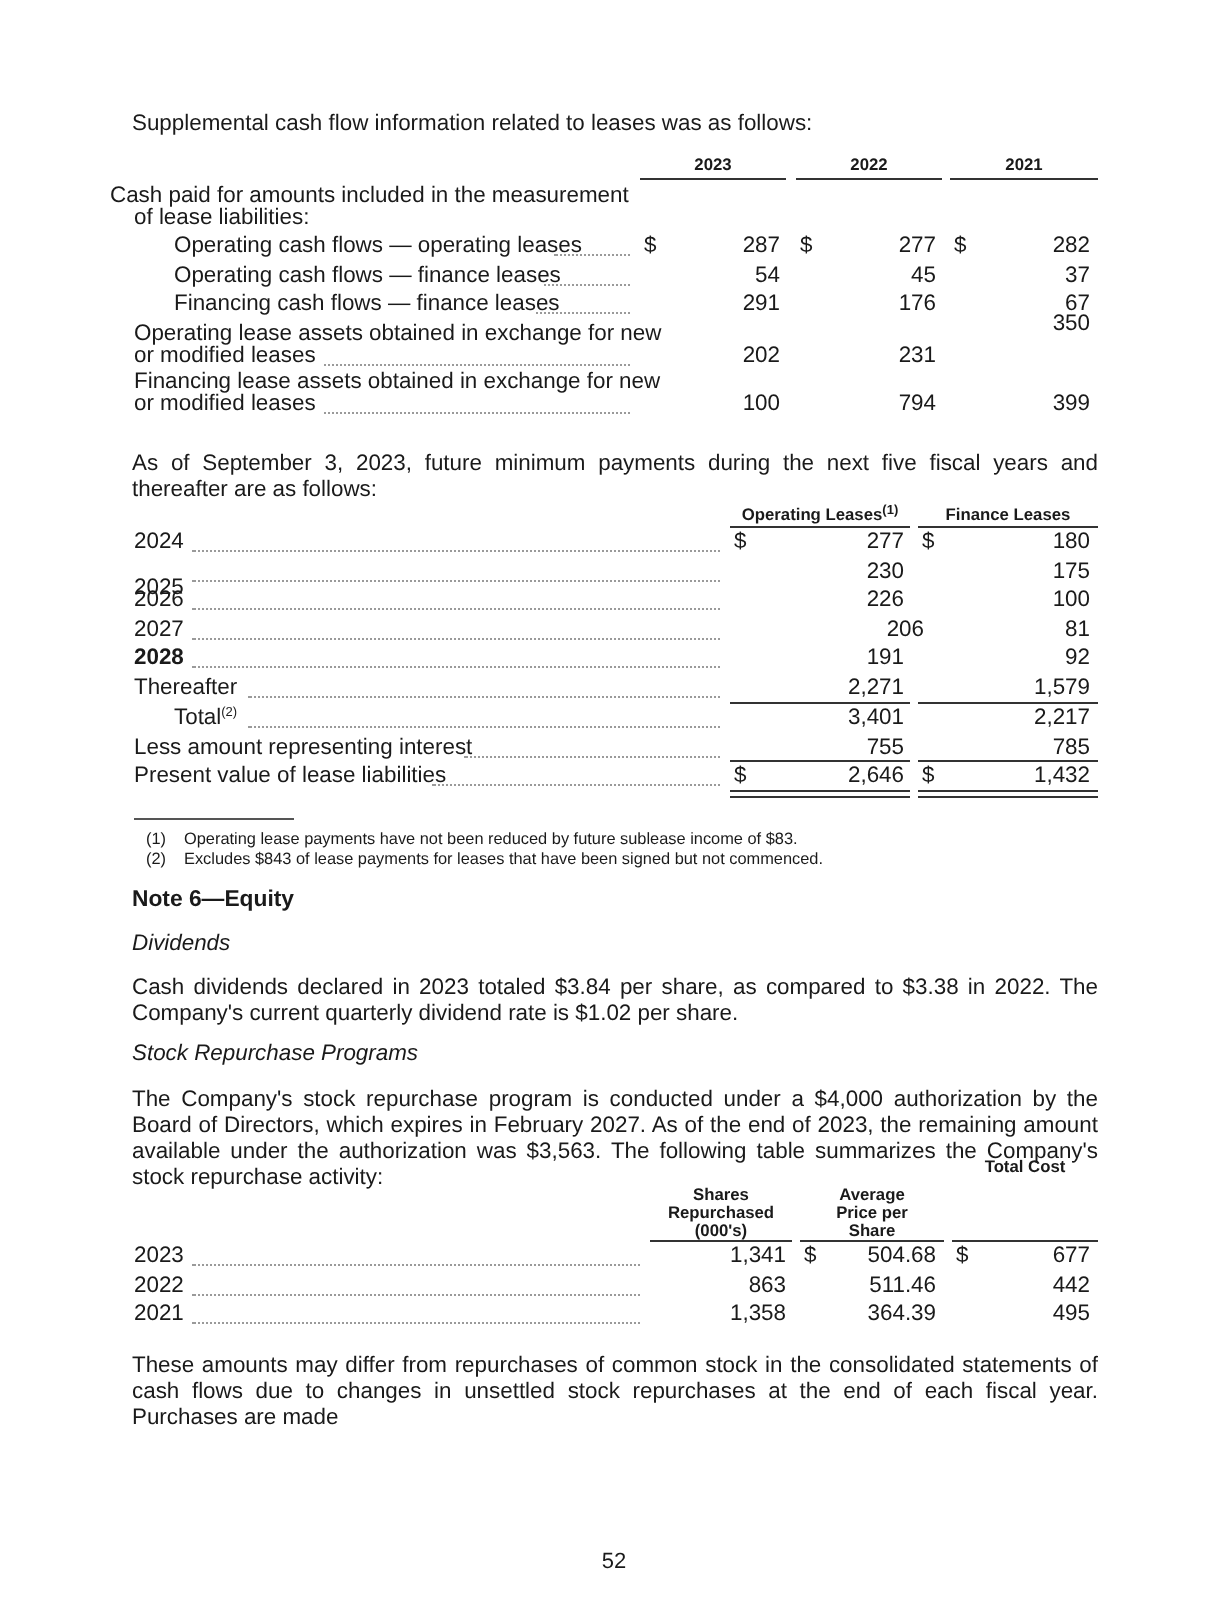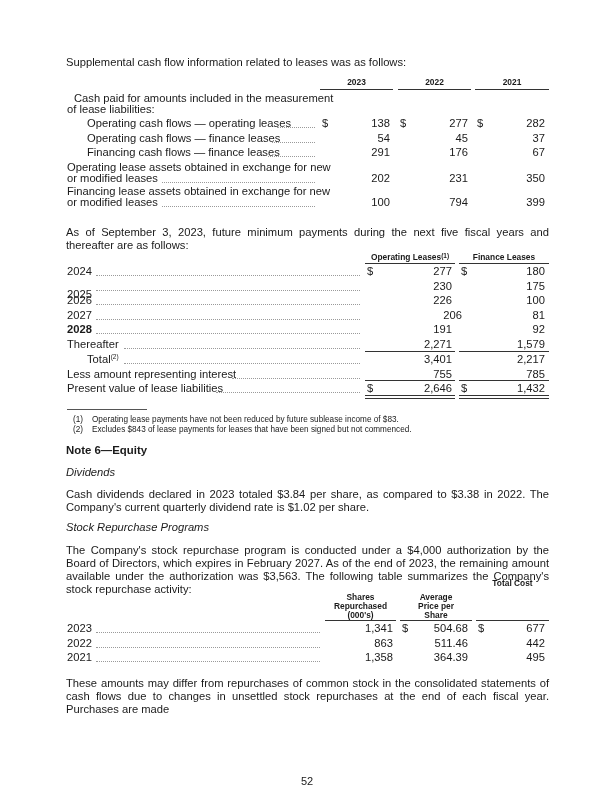--- a/index.html
+++ b/index.html
@@ -25,28 +25,28 @@
 
 <div class="abs para" style="top:56px;">Supplemental cash flow information related to leases was as follows:</div>
 
 <div class="hdr" style="left:320px; top:78px; width:73px;">2023</div>
 <div class="hdr" style="left:398px; top:78px; width:73px;">2022</div>
 <div class="hdr" style="left:475px; top:78px; width:74px;">2021</div>
 <div class="rule" style="left:320px; top:89px; width:73px;"></div>
 <div class="rule" style="left:398px; top:89px; width:73px;"></div>
 <div class="rule" style="left:475px; top:89px; width:74px;"></div>
 
-<div class="lbl" style="left:74px; top:92px;">Cash paid for amounts included in the measurement</div>
+<div class="lbl" style="left:55px; top:92px;">Cash paid for amounts included in the measurement</div>
 <div class="lbl" style="left:67px; top:103px;">of lease liabilities:</div>
 
 <div>
   <div class="lbl" style="left:87px; top:117px;">Operating cash flows — operating leases</div>
   <div class="dots" style="left:277px; top:126px; width:38px;"></div>
   <div class="dol" style="left:322px; top:117px;">$</div>
-  <div class="num" style="left:330px; top:117px; width:60px;">138</div>
+  <div class="num" style="left:330px; top:117px; width:60px;">287</div>
   <div class="dol" style="left:400px; top:117px;">$</div>
   <div class="num" style="left:408px; top:117px; width:60px;">277</div>
   <div class="dol" style="left:477px; top:117px;">$</div>
   <div class="num" style="left:485px; top:117px; width:60px;">282</div>
 </div>
 
 <div>
   <div class="lbl" style="left:87px; top:132px;">Operating cash flows — finance leases</div>
   <div class="dots" style="left:272px; top:141px; width:43px;"></div>
   <div class="num" style="left:330px; top:132px; width:60px;">54</div>
@@ -61,21 +61,21 @@
   <div class="num" style="left:408px; top:146px; width:60px;">176</div>
   <div class="num" style="left:485px; top:146px; width:60px;">67</div>
 </div>
 
 <div>
   <div class="lbl" style="left:67px; top:161px;">Operating lease assets obtained in exchange for new</div>
   <div class="lbl" style="left:67px; top:172px;">or modified leases</div>
   <div class="dots" style="left:162px; top:181px; width:153px;"></div>
   <div class="num" style="left:330px; top:172px; width:60px;">202</div>
   <div class="num" style="left:408px; top:172px; width:60px;">231</div>
-  <div class="num" style="left:485px; top:172px; width:60px;text-align:right;">350</div>
+  <div class="num" style="left:485px; top:156px; width:60px;text-align:right;">350</div>
 </div>
 
 <div>
   <div class="lbl" style="left:67px; top:185px;">Financing lease assets obtained in exchange for new</div>
   <div class="lbl" style="left:67px; top:196px;">or modified leases</div>
   <div class="dots" style="left:162px; top:205px; width:153px;"></div>
   <div class="num" style="left:330px; top:196px; width:60px;">100</div>
   <div class="num" style="left:408px; top:196px; width:60px;">794</div>
   <div class="num" style="left:485px; top:196px; width:60px;">399</div>
 </div>

